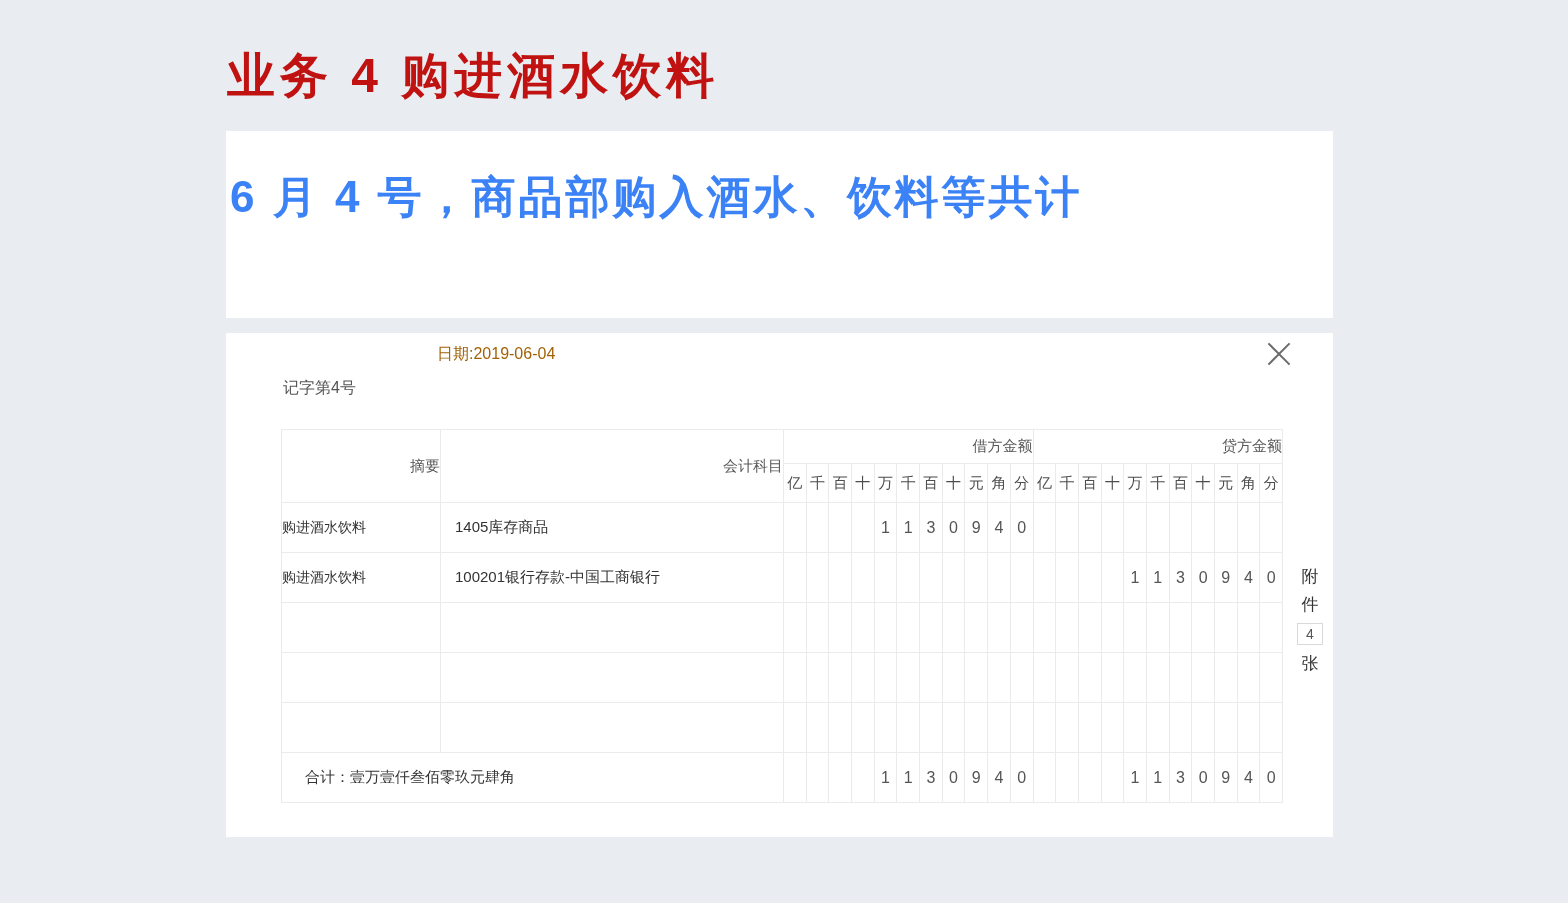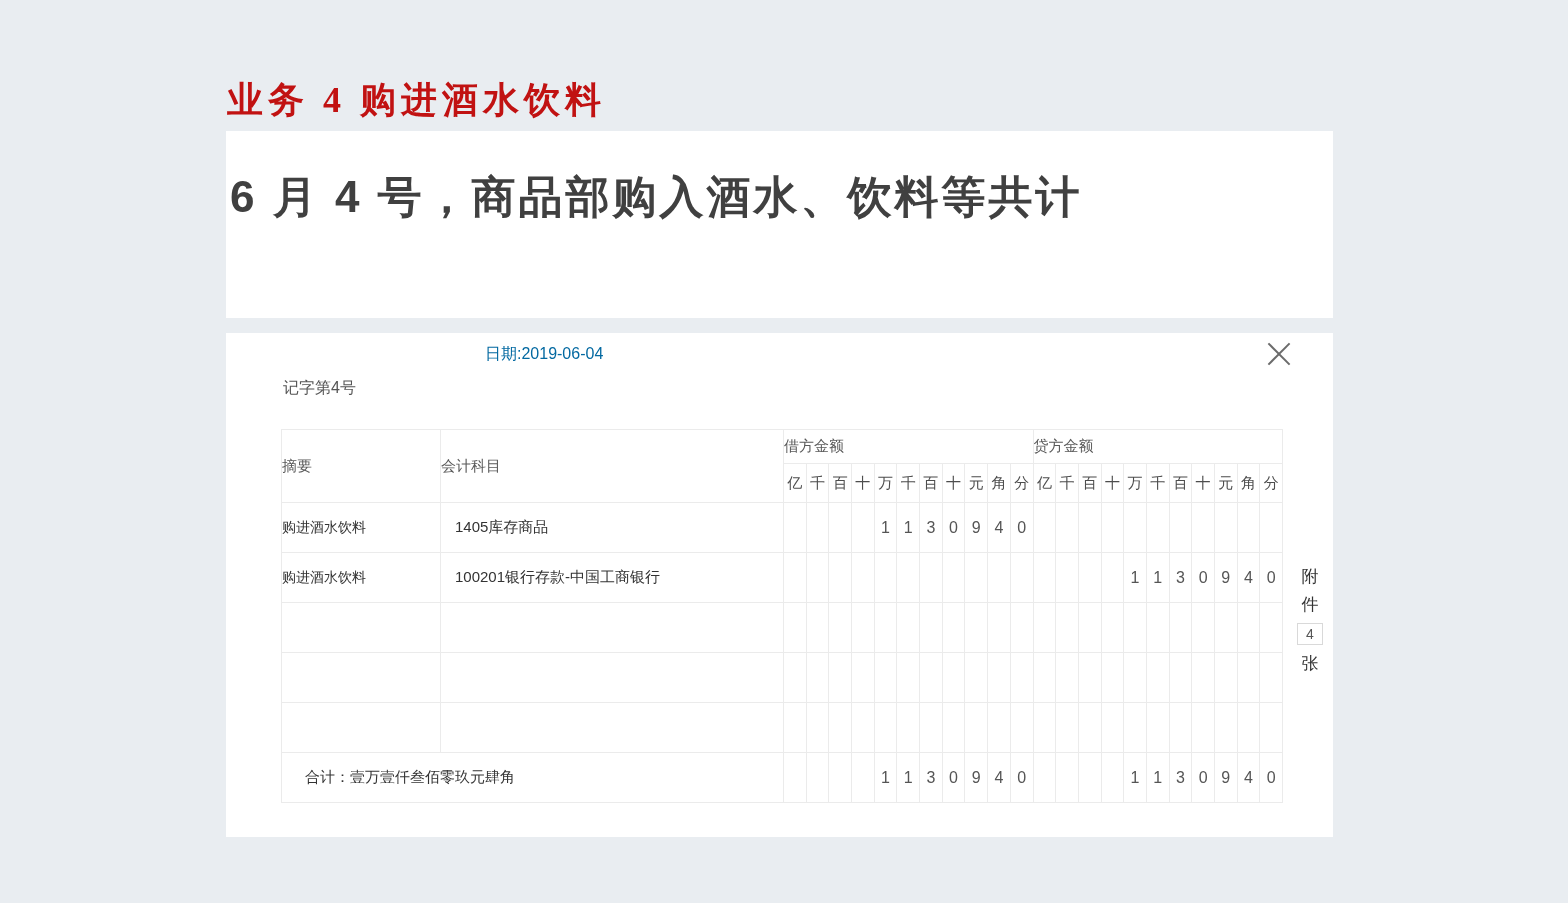--- a/index.html
+++ b/index.html
@@ -5,47 +5,46 @@
   * { margin:0; padding:0; box-sizing:border-box; }
   html,body { width:1568px; height:903px; }
   body {
     position:relative;
     background:#e9edf1;
     font-family:"Liberation Sans","DejaVu Sans",sans-serif;
     overflow:hidden;
   }
   
   .page-title {
-    position:absolute; left:227px; top:76px;
-    font-size:36px; font-weight:900; letter-spacing:5px;
+    position:absolute; left:227px; top:44px;
+    font-size:48px; font-weight:900; letter-spacing:5px;
     color:#c11212;
-    font-family:Liberation Serif, serif;
   }
   
   .desc-card {
     position:absolute; left:226px; top:131px; width:1107px; height:187px;
     background:#ffffff;
     padding:26px 6px 0 4px;
   }
   .desc-line {
-    font-size:44px; font-weight:700; color:#404040;
+    font-size:44px; font-weight:700; color:#3b82f6;
     line-height:80px; letter-spacing:3px; white-space:nowrap;
   }
   
   .voucher {
     position:absolute; left:226px; top:333px; width:1107px; height:504px;
     background:#ffffff;
   }
   .voucher-no {
     position:absolute; left:57px; top:11px;
     font-size:16px; color:#555;margin-top:34px;
   }
   .voucher-date {
     position:absolute; left:211px; top:11px;
-    font-size:16px; color:#0369a1;margin-left:48px;
+    font-size:16px; color:#a16207;
   }
   .close-btn {
     position:absolute; right:40px; top:7px; width:28px; height:28px;
     cursor:pointer;
   }
   .close-btn::before, .close-btn::after {
     content:""; position:absolute; left:-1px; top:13px;
     width:30px; height:2px; background:#6b6b6b;
   }
   .close-btn::before { transform:rotate(45deg); }
@@ -54,21 +53,21 @@
   table.vtable {
     position:absolute; left:55px; top:96px;
     width:1001px; table-layout:fixed; border-collapse:collapse;
     background:#fff;
   }
   .vtable th, .vtable td {
     border:1px solid #ebebeb;
     font-weight:normal;
     overflow:hidden; white-space:nowrap;
   }
-  .vtable thead tr.grp-row th { height:34px; font-size:15px; color:#595959; text-align:left; }
+  .vtable thead tr.grp-row th { height:34px; font-size:15px; color:#595959; text-align:right; }
   .vtable thead tr.units-row th { height:39px; font-size:15px; color:#4d4d4d; text-align:center; padding:0; }
   .vtable tbody td { height:50px; }
   td.cell-summary { font-size:14px; color:#333; text-align:left; }
   td.cell-account { font-size:15px; color:#333; text-align:left; padding-left:14px; }
   td.cell-total   { font-size:15px; color:#333; text-align:left; padding-left:23px; }
   td.digit { font-size:16px; color:#555; text-align:center; padding:0; }
   .sep-blue { border-left:1px solid #a9d4f2 !important; }
   .sep-red  { border-left:1px solid #f0bcbc !important; }
   
   .attachment {

